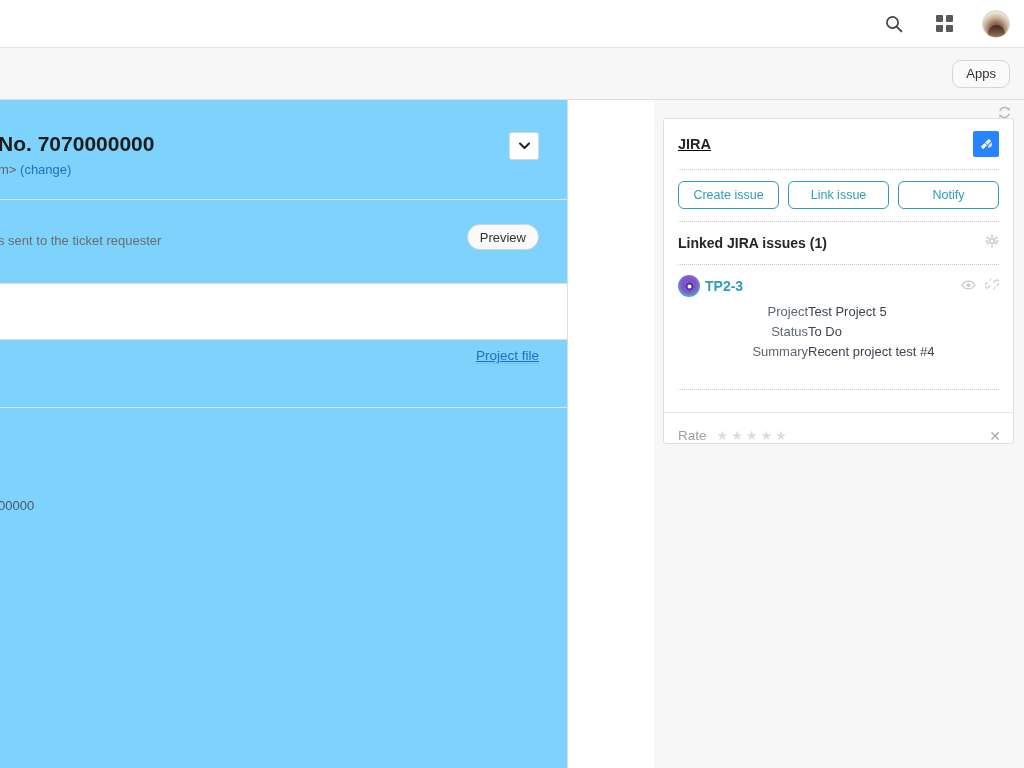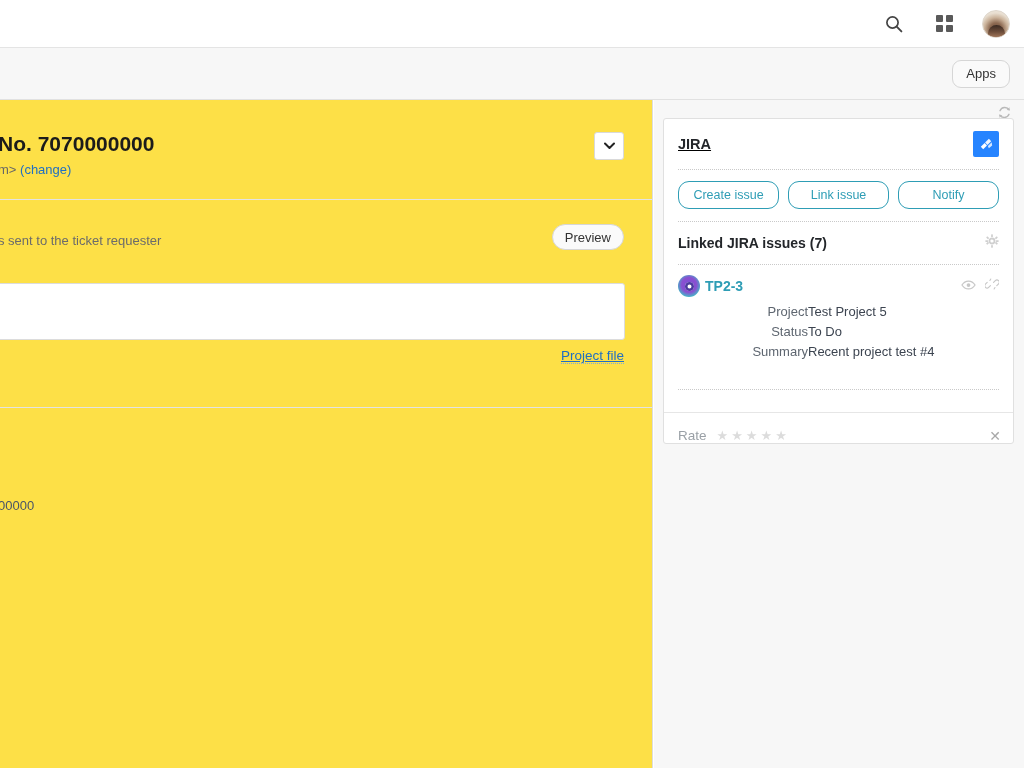--- a/index.html
+++ b/index.html
@@ -63,22 +63,22 @@
   
   .main {
     position: absolute; left: 0; top: 100px;
     width: 1024px; height: 668px;
     background: #ffffff;
   }
 
   
   .left-pane {
     position: absolute; left: 0; top: 0;
-    width: 653px; height: 668px;
-    background: #fde047;
+    width: 568px; height: 668px;
+    background: #7dd3fc;
     border-right: 1px solid #dcdcdc;
     overflow: hidden;
   }
   .ticket-header {
     position: relative;
     height: 100px;
     border-bottom: 1px solid #e3e3e3;
     padding-left: 0;
   }
   .ticket-title {
@@ -168,21 +168,21 @@
     position: relative;
   }
   .dotted-sep { border-top: 1px dotted #c9c9c9; height: 0; margin: 0 14px; }
 
   .btn-row { display: flex; gap: 9px; padding: 11px 14px 12px 14px; }
   .outline-btn {
     flex: 1;
     height: 28px;
     background: #ffffff;
     border: 1px solid #2e9db5;
-    border-radius: 11px;
+    border-radius: 6px;
     color: #2e9db5;
     font-size: 12.5px;
     display: flex; align-items: center; justify-content: center;
     cursor: pointer;
     white-space: nowrap;
   }
 
   .linked-head {
     display: flex; align-items: center; justify-content: space-between;
     height: 42px; padding: 0 14px;
@@ -322,21 +322,21 @@
       <div class="dotted-sep"></div>
 
       <div class="btn-row">
         <div class="outline-btn">Create issue</div>
         <div class="outline-btn">Link issue</div>
         <div class="outline-btn">Notify</div>
       </div>
       <div class="dotted-sep"></div>
 
       <div class="linked-head">
-        <div class="linked-title">Linked JIRA issues (7)</div>
+        <div class="linked-title">Linked JIRA issues (1)</div>
         <span class="gear-icon">
           <svg width="14" height="14" viewBox="0 0 16 16" aria-hidden="true">
             <path d="M8 5.1a2.9 2.9 0 1 0 0 5.8 2.9 2.9 0 0 0 0-5.8z" fill="none" stroke="#cfcfcf" stroke-width="2.1"></path>
             <g fill="#cfcfcf">
               <rect x="7" y="0.4" width="2" height="3.1" rx="0.5"></rect>
               <rect x="7" y="12.5" width="2" height="3.1" rx="0.5"></rect>
               <rect x="0.4" y="7" width="3.1" height="2" rx="0.5"></rect>
               <rect x="12.5" y="7" width="3.1" height="2" rx="0.5"></rect>
               <rect x="2" y="2.9" width="2" height="3" rx="0.5" transform="rotate(-45 3 4.4)"></rect>
               <rect x="12" y="9.1" width="2" height="3" rx="0.5" transform="rotate(-45 13 10.6)"></rect>

